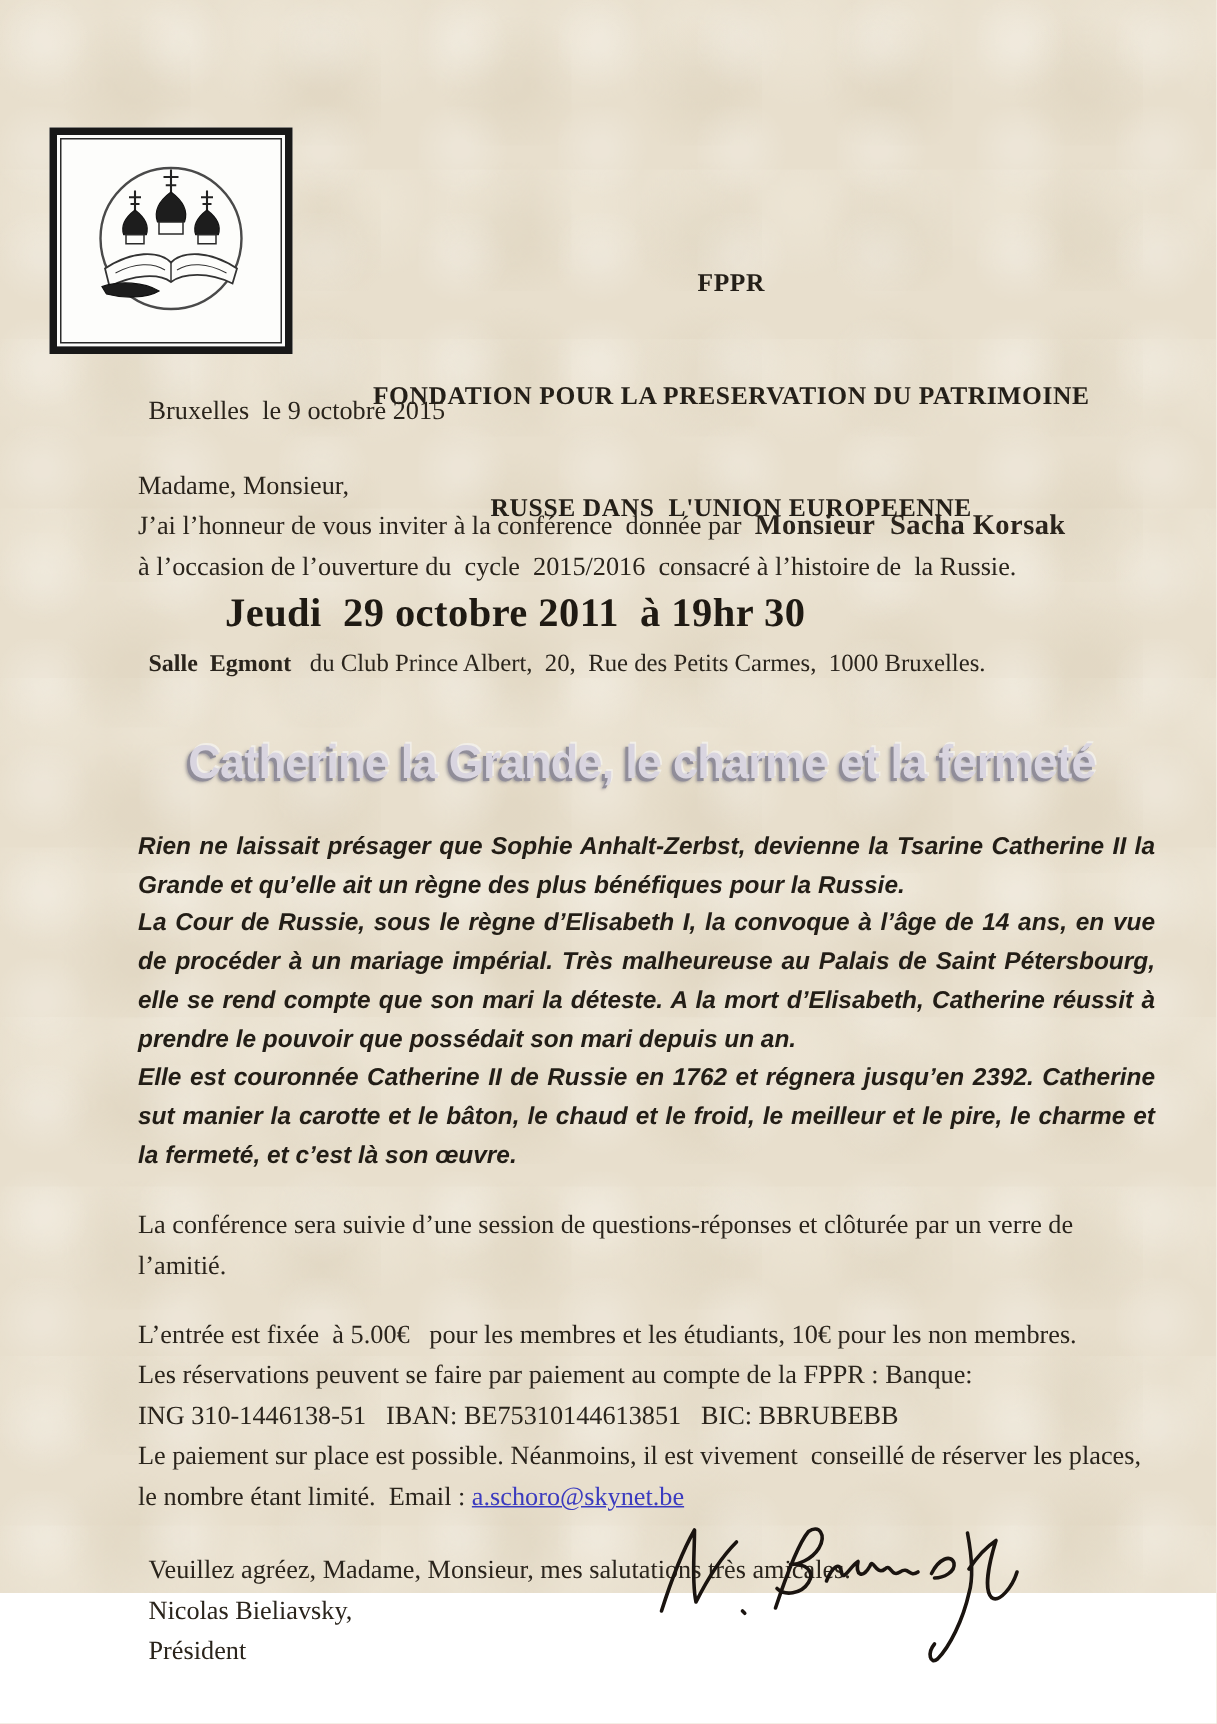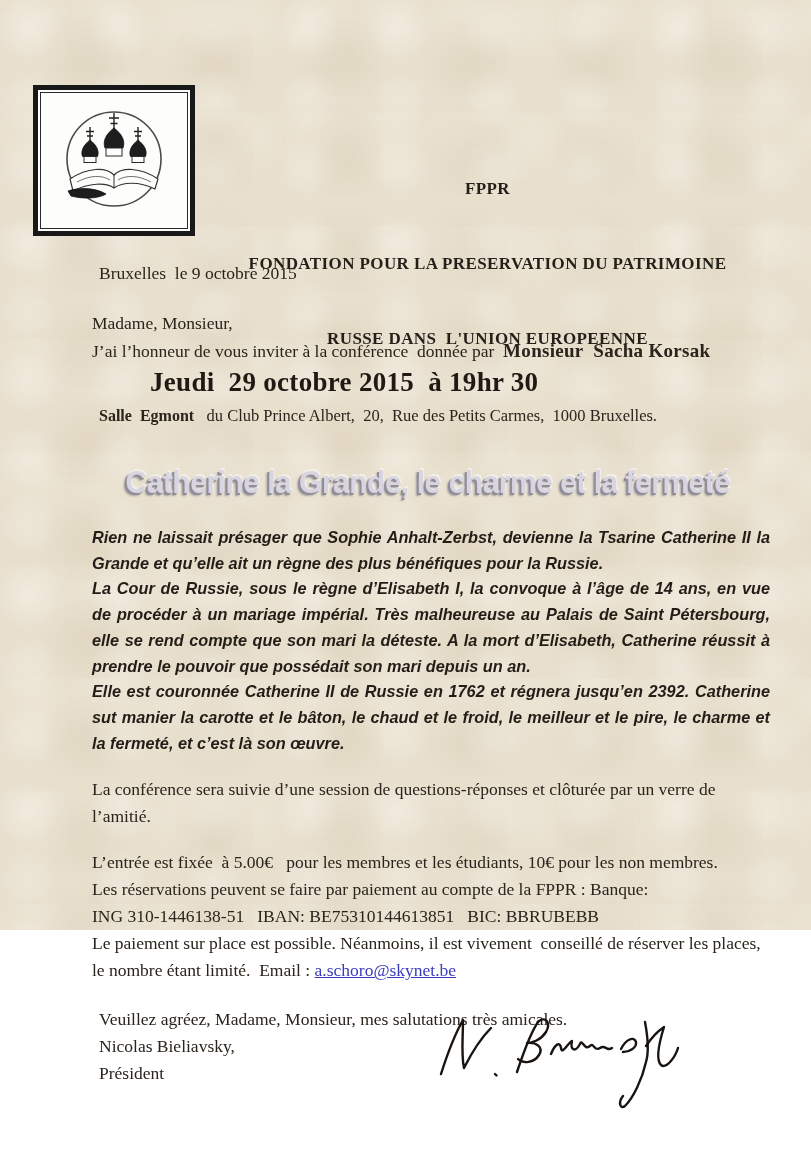--- a/index.html
+++ b/index.html
@@ -2,21 +2,21 @@
 <html><head>
 <meta charset="utf-8">
 <style>
   html,body{margin:0;padding:0;}
   body{
     width:811px;height:1149px;overflow:hidden;
     font-family:"Liberation Serif", serif;
     color:#2a241c;
   }
   .page{
-    position:relative;width:811px;height:930px;
+    position:relative;width:811px;height:1062px;
     background:
       radial-gradient(circle at 30% 40%, rgba(255,255,255,.20) 8%, transparent 42%) 0 0/93px 71px,
       radial-gradient(circle at 70% 60%, rgba(203,190,162,.20) 10%, transparent 46%) 0 0/127px 97px,
       radial-gradient(circle at 50% 20%, rgba(255,253,245,.16) 10%, transparent 52%) 0 0/71px 113px,
       #e8dfcd;
   }
   
   .logo-box{
     position:absolute;left:33px;top:85px;width:152px;height:141px;
     background:#fdfdfb;
@@ -119,23 +119,24 @@
   </div>
 
   <div class="body-block">
 
     <div class="dateline pre">Bruxelles  le 9 octobre 2015</div>
 
     <div class="salutation">Madame, Monsieur,</div>
 
     <div class="invite">
       <span class="pre">J’ai l’honneur de vous inviter à la conférence  donnée par  </span><strong class="pre">Monsieur  Sacha Korsak</strong><br>
+      <span class="pre">à l’occasion de l’ouverture du  cycle  2015/2016  consacré à l’histoire de  la Russie.</span>
     </div>
 
-    <div class="event-line pre">Jeudi  29 octobre 2015  à 19hr 30</div>
+    <div class="event-line pre">Jeudi  29 octobre 2011  à 19hr 30</div>
 
     <div class="venue-line">
       <b class="pre">Salle  Egmont</b><span class="pre">   du Club Prince Albert,  20,  Rue des Petits Carmes,  1000 Bruxelles.</span>
     </div>
 
     <div class="emboss-title">Catherine la Grande, le charme et la fermeté</div>
 
     <div class="lecture-abstract">
       <p>Rien ne laissait présager que Sophie Anhalt-Zerbst, devienne la Tsarine Catherine II la Grande et  qu’elle ait un  règne des plus bénéfiques pour la Russie.</p>
       <p>La Cour de Russie, sous le règne d’Elisabeth I, la convoque à l’âge de 14 ans, en vue de procéder à un mariage impérial. Très malheureuse au Palais de Saint Pétersbourg, elle se rend compte que son mari la déteste. A la mort d’Elisabeth, Catherine réussit à prendre le pouvoir que possédait son mari depuis un an.</p>

